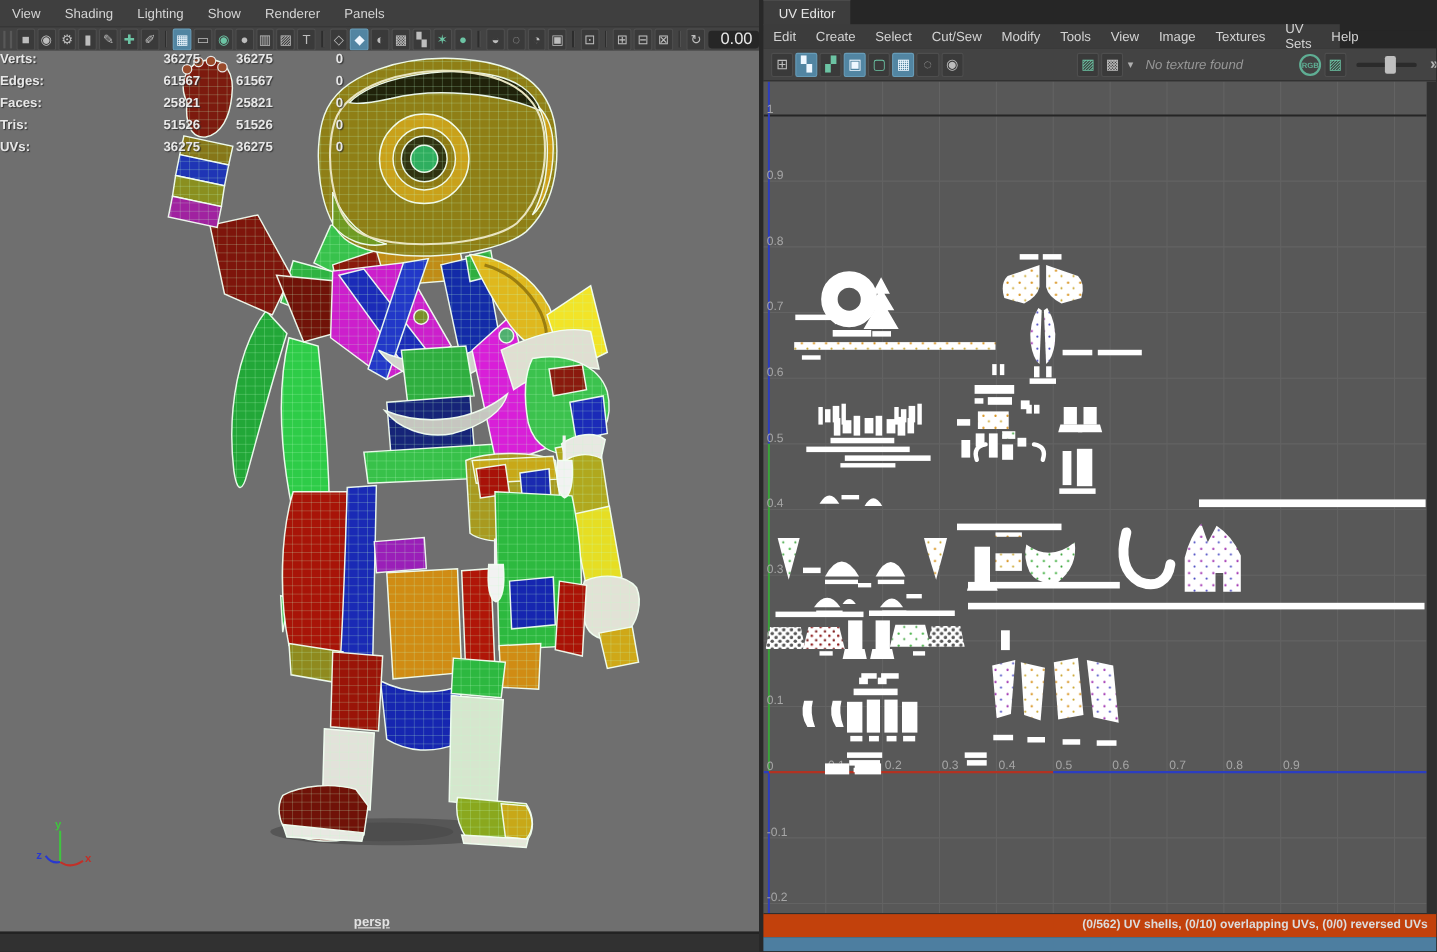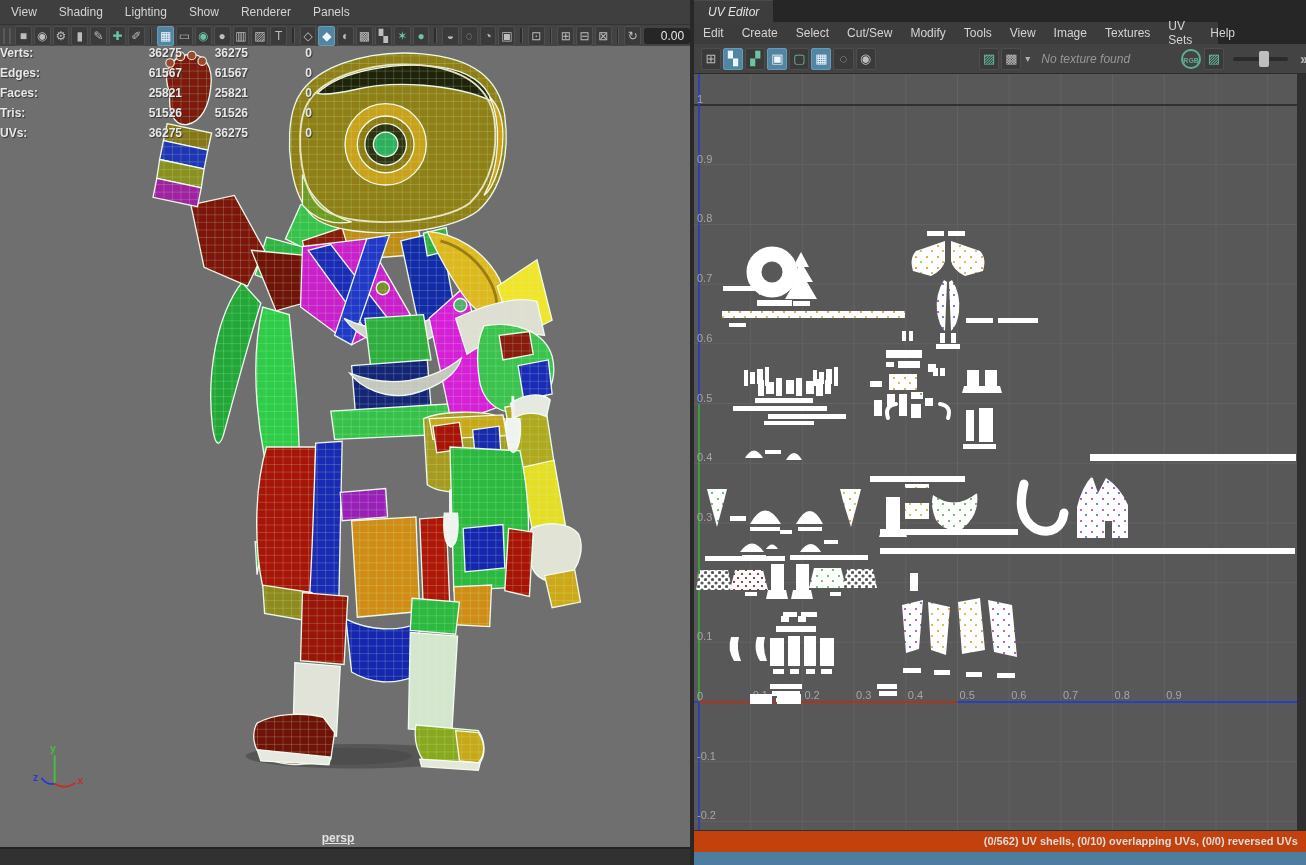--- a/index.html
+++ b/index.html
@@ -15,38 +15,38 @@
   .tbtn{display:inline-block;width:19px;height:18px;line-height:18px;text-align:center;
         font-size:12px;color:#bdbdbd;background:#3a3a3a;border:1px solid #4e4e4e;
         border-radius:2px;margin:0 1px;overflow:hidden;}
   .tbtn.teal{color:#6cc4a4;}
   .tbtn.active{background:#5285a2;border-color:#679cb8;color:#eef7ff;}
   .tsep{display:inline-block;width:2px;height:15px;margin:0 4px;background:#2d2d2d;
         border-right:1px solid #555;}
   .tgrip{display:inline-block;width:5px;height:16px;margin:0 3px;
          border-left:2px solid #585858;border-right:2px solid #585858;}
   .tfield{display:inline-block;min-width:34px;height:16px;line-height:16px;background:#262626;
-          color:#e6e6e6;font-size:12px;text-align:right;padding:0 6px;border-radius:3px;margin-left:2px;}
+          color:#e6e6e6;font-size:15px;text-align:right;padding:0 6px;border-radius:3px;margin-left:2px;}
   #viewport{position:absolute;left:0;top:46px;width:690px;height:801px;background:#6f6f6f;overflow:hidden;}
   #vp-svg{position:absolute;left:0;top:0;}
   .hud-row{position:absolute;left:0;display:flex;font-size:12px;font-weight:bold;color:#e8e8e8;
            text-shadow:1px 1px 1px rgba(40,40,40,.8);}
   .hud-label{width:92px;text-align:left;}
   .hud-v1{width:90px;text-align:right;}
   .hud-v2{width:66px;text-align:right;}
   .hud-v3{width:64px;text-align:right;}
   #persp-label{position:absolute;left:298px;top:785px;width:80px;text-align:center;
                color:#e2e2e2;font-size:12px;font-weight:bold;text-decoration:underline;}
   #vp-bottom{position:absolute;left:0;top:847px;width:690px;height:18px;background:#313131;
              border-top:2px solid #232323;}
   
   #panel-sep{position:absolute;left:690px;top:0;width:4px;height:865px;background:#282828;}
   
   #uv-panel{position:absolute;left:694px;top:0;width:612px;height:865px;background:#262626;}
-  #uv-titlebar{position:absolute;left:0;top:0;width:612px;height:28px;background:#262626;display:flex;font-style:italic;}
+  #uv-titlebar{position:absolute;left:0;top:0;width:612px;height:28px;background:#262626;display:flex;}
   #uv-tab{background:#3d3d3d;color:#e4e4e4;font-size:12px;height:22px;line-height:22px;
           padding:0 14px;border-top:1px solid #4a4a4a;}
   #uv-menubar{position:absolute;left:0;top:22px;width:524px;height:22px;background:#3c3c3c;
               display:flex;align-items:center;}
   #uv-menubar .menu-item{padding:0 9px;}
   #uv-toolbar{position:absolute;left:0;top:44px;width:612px;height:30px;background:#434343;
               display:flex;align-items:center;padding-left:6px;box-sizing:border-box;
               border-bottom:1px solid #2c2c2c;}
   #uv-toolbar .tbtn{width:21px;height:20px;line-height:20px;font-size:13px;}
   .tex-status{color:#979797;font-size:12px;margin:0 8px;min-width:130px;font-style:italic;}

